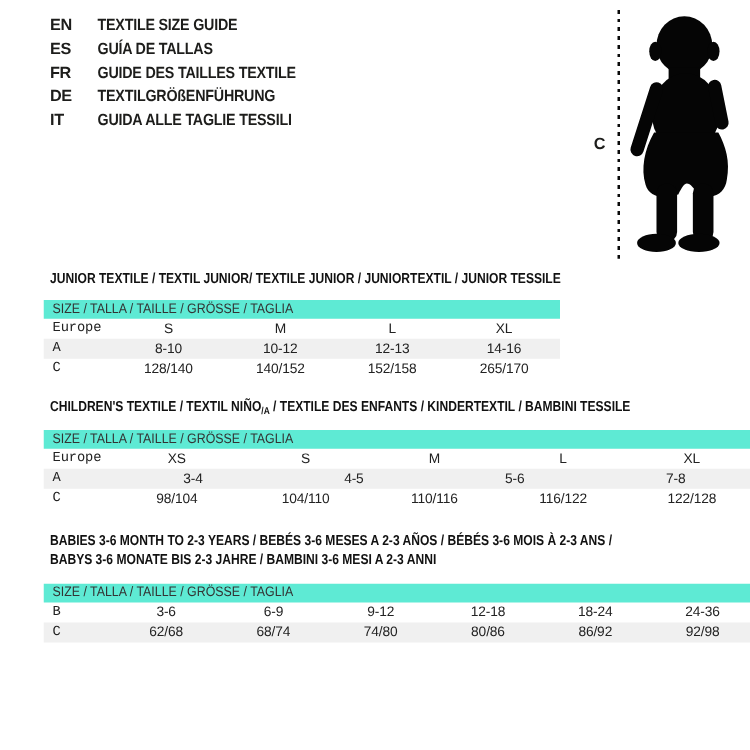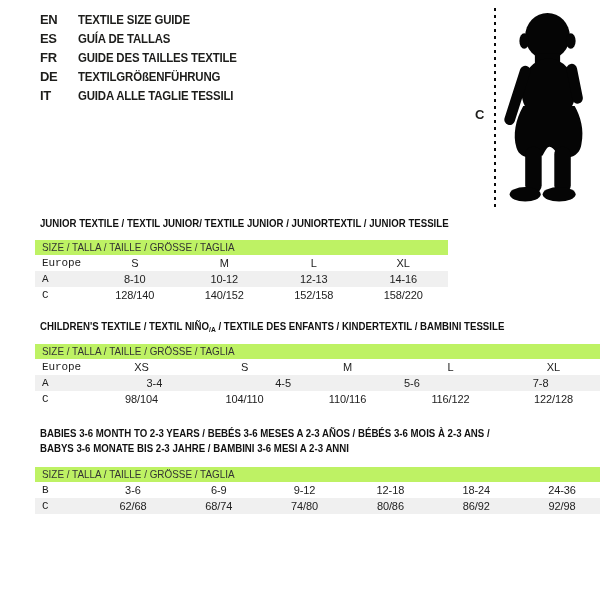--- a/index.html
+++ b/index.html
@@ -23,21 +23,21 @@
     white-space:nowrap;transform:scaleX(0.84);transform-origin:left top;}
   #title-junior{top:217px;}
   #title-children{top:320px;}
   #title-babies{top:426px;line-height:15px;}
   .t-sub{font-size:8px;vertical-align:-2px;}
   
   .size-table{position:absolute;left:15px;color:#222;}
   #table-junior{top:240px;width:413px;}
   #table-children{top:344px;width:570px;}
   #table-babies{top:467px;width:570px;}
-  .tbl-hdr{height:15px;line-height:15px;background:#bef264;color:#333;
+  .tbl-hdr{height:15px;line-height:15px;background:#5eead4;color:#333;
     font-size:11px;padding-left:7px;white-space:nowrap;}
   .cond{display:inline-block;transform:scaleX(0.9);transform-origin:left center;white-space:nowrap;}
   .trow{display:flex;height:16px;line-height:16px;font-size:11px;letter-spacing:-0.1px;}
   .trow .lbl{flex:0 0 48px;padding-left:7px;text-align:left;font-family:Liberation Mono, monospace;}
   .trow .cell{flex:1;text-align:center;}
   .shaded{background:#f0f0f0;}
   
   .legend{position:absolute;left:20px;top:538px;}
   .legend-line{font-size:11.5px;font-weight:700;line-height:16px;white-space:nowrap;
     transform:scaleX(0.8);transform-origin:left center;}
@@ -106,21 +106,21 @@
       <span class="cell">8-10</span>
       <span class="cell">10-12</span>
       <span class="cell">12-13</span>
       <span class="cell">14-16</span>
     </div>
     <div class="trow">
       <span class="lbl">C</span>
       <span class="cell">128/140</span>
       <span class="cell">140/152</span>
       <span class="cell">152/158</span>
-      <span class="cell">158/220</span>
+      <span class="cell">265/170</span>
     </div>
   </div>
 
   <div class="sec-title" id="title-children">
     <span>CHILDREN'S TEXTILE / TEXTIL NIÑO</span><span class="t-sub">/A</span><span> / TEXTILE DES ENFANTS / KINDERTEXTIL / BAMBINI TESSILE</span>
   </div>
   <div class="size-table" id="table-children">
     <div class="tbl-hdr">
       <span class="cond">SIZE / TALLA / TAILLE / GRÖSSE / TAGLIA</span>
     </div>

